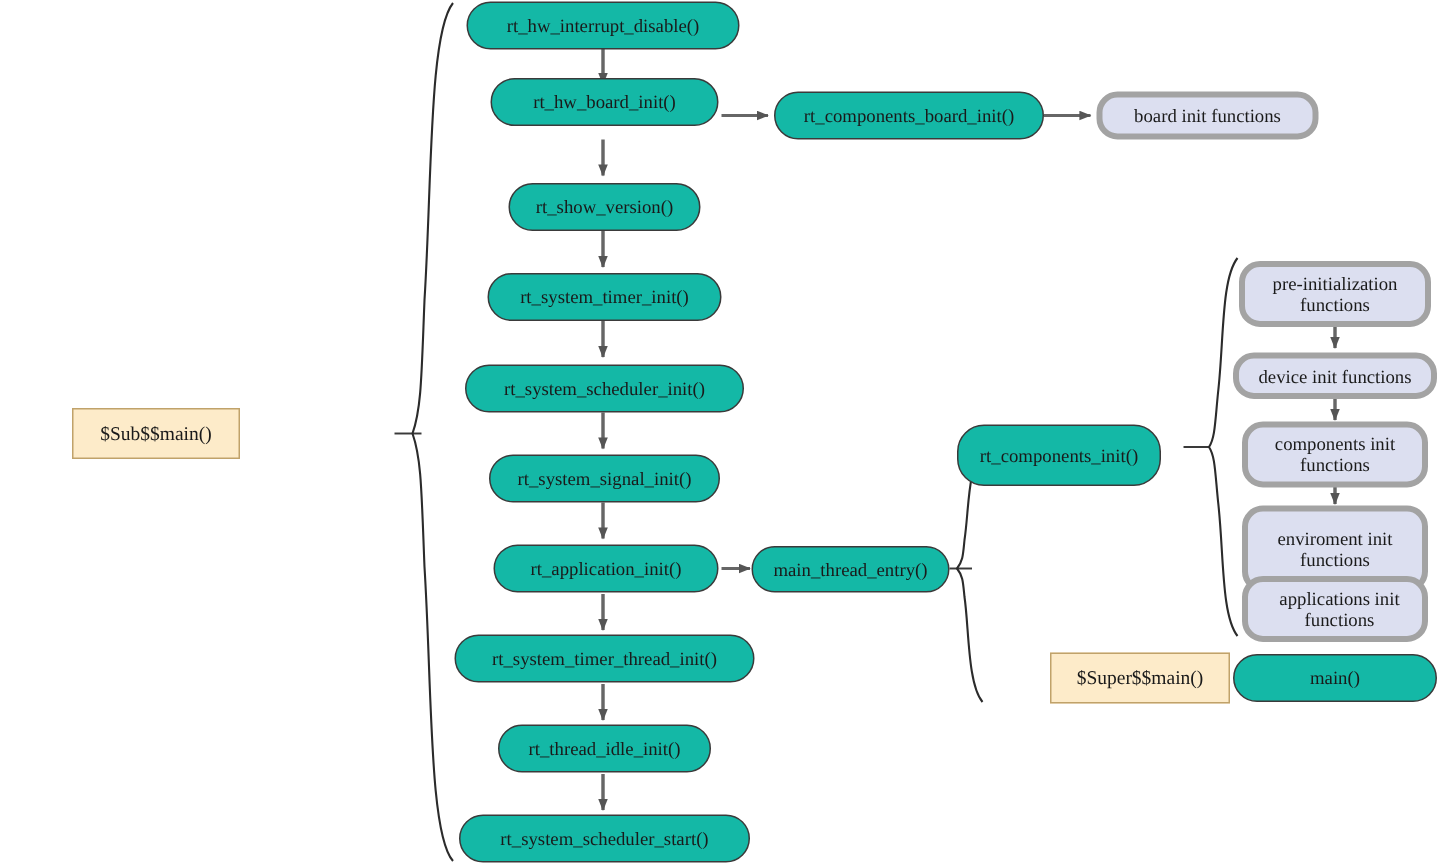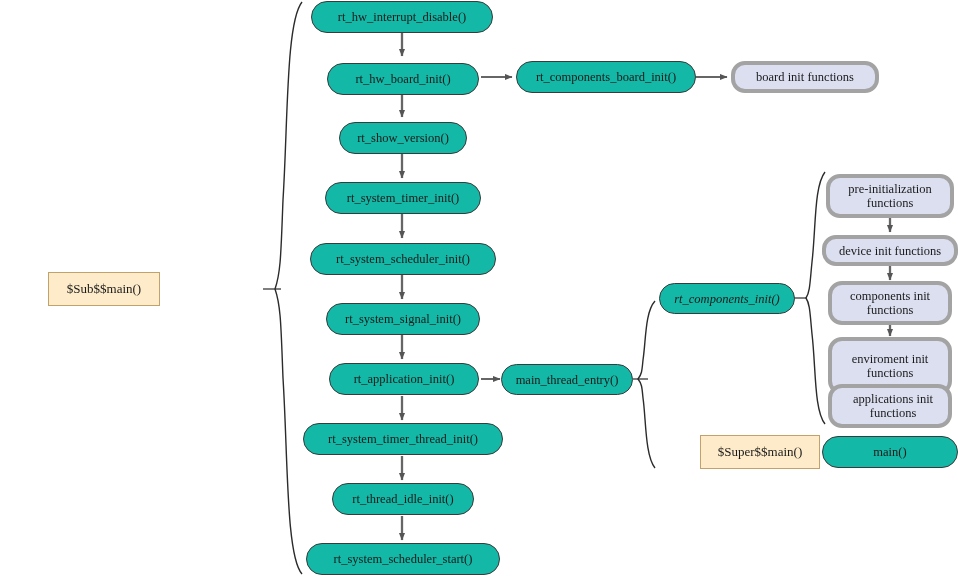--- a/index.html
+++ b/index.html
@@ -140,21 +140,21 @@
 
   <div class="node rect" style="left:10px; top:272px; width:112px; height:34px;">
     <span>$Sub$$main()</span>
   </div>
 
 
   <div class="node rounded" style="left:311px; top:1px; width:182px; height:32px;">
     <span>rt_hw_interrupt_disable()</span>
   </div>
 
-  <div class="node rounded" style="left:327px; top:63px; width:152px; height:32px;">
+  <div class="node rounded" style="left:327px; top:52px; width:152px; height:32px;">
     <span>rt_hw_board_init()</span>
   </div>
 
   <div class="node rounded" style="left:339px; top:122px; width:128px; height:32px;">
     <span>rt_show_version()</span>
   </div>
 
   <div class="node rounded" style="left:325px; top:182px; width:156px; height:32px;">
     <span>rt_system_timer_init()</span>
   </div>
@@ -188,21 +188,21 @@
   </div>
 
   <div class="node rounded blue" style="left:731px; top:61px; width:148px; height:32px;">
     <span>board init functions</span>
   </div>
 
   <div class="node rounded" style="left:501px; top:364px; width:132px; height:31px;">
     <span>main_thread_entry()</span>
   </div>
 
-  <div class="node rounded" style="left:659px; top:283px; width:136px; height:31px;font-style:italic;">
+  <div class="node rounded" style="left:638px; top:283px; width:136px; height:41px;">
     <span>rt_components_init()</span>
   </div>
 
   <div class="node rect" style="left:662px; top:435px; width:120px; height:34px;">
     <span>$Super$$main()</span>
   </div>
 
   <div class="node rounded" style="left:822px; top:436px; width:136px; height:32px;justify-content:center;">
     <span>main()</span>
   </div>

